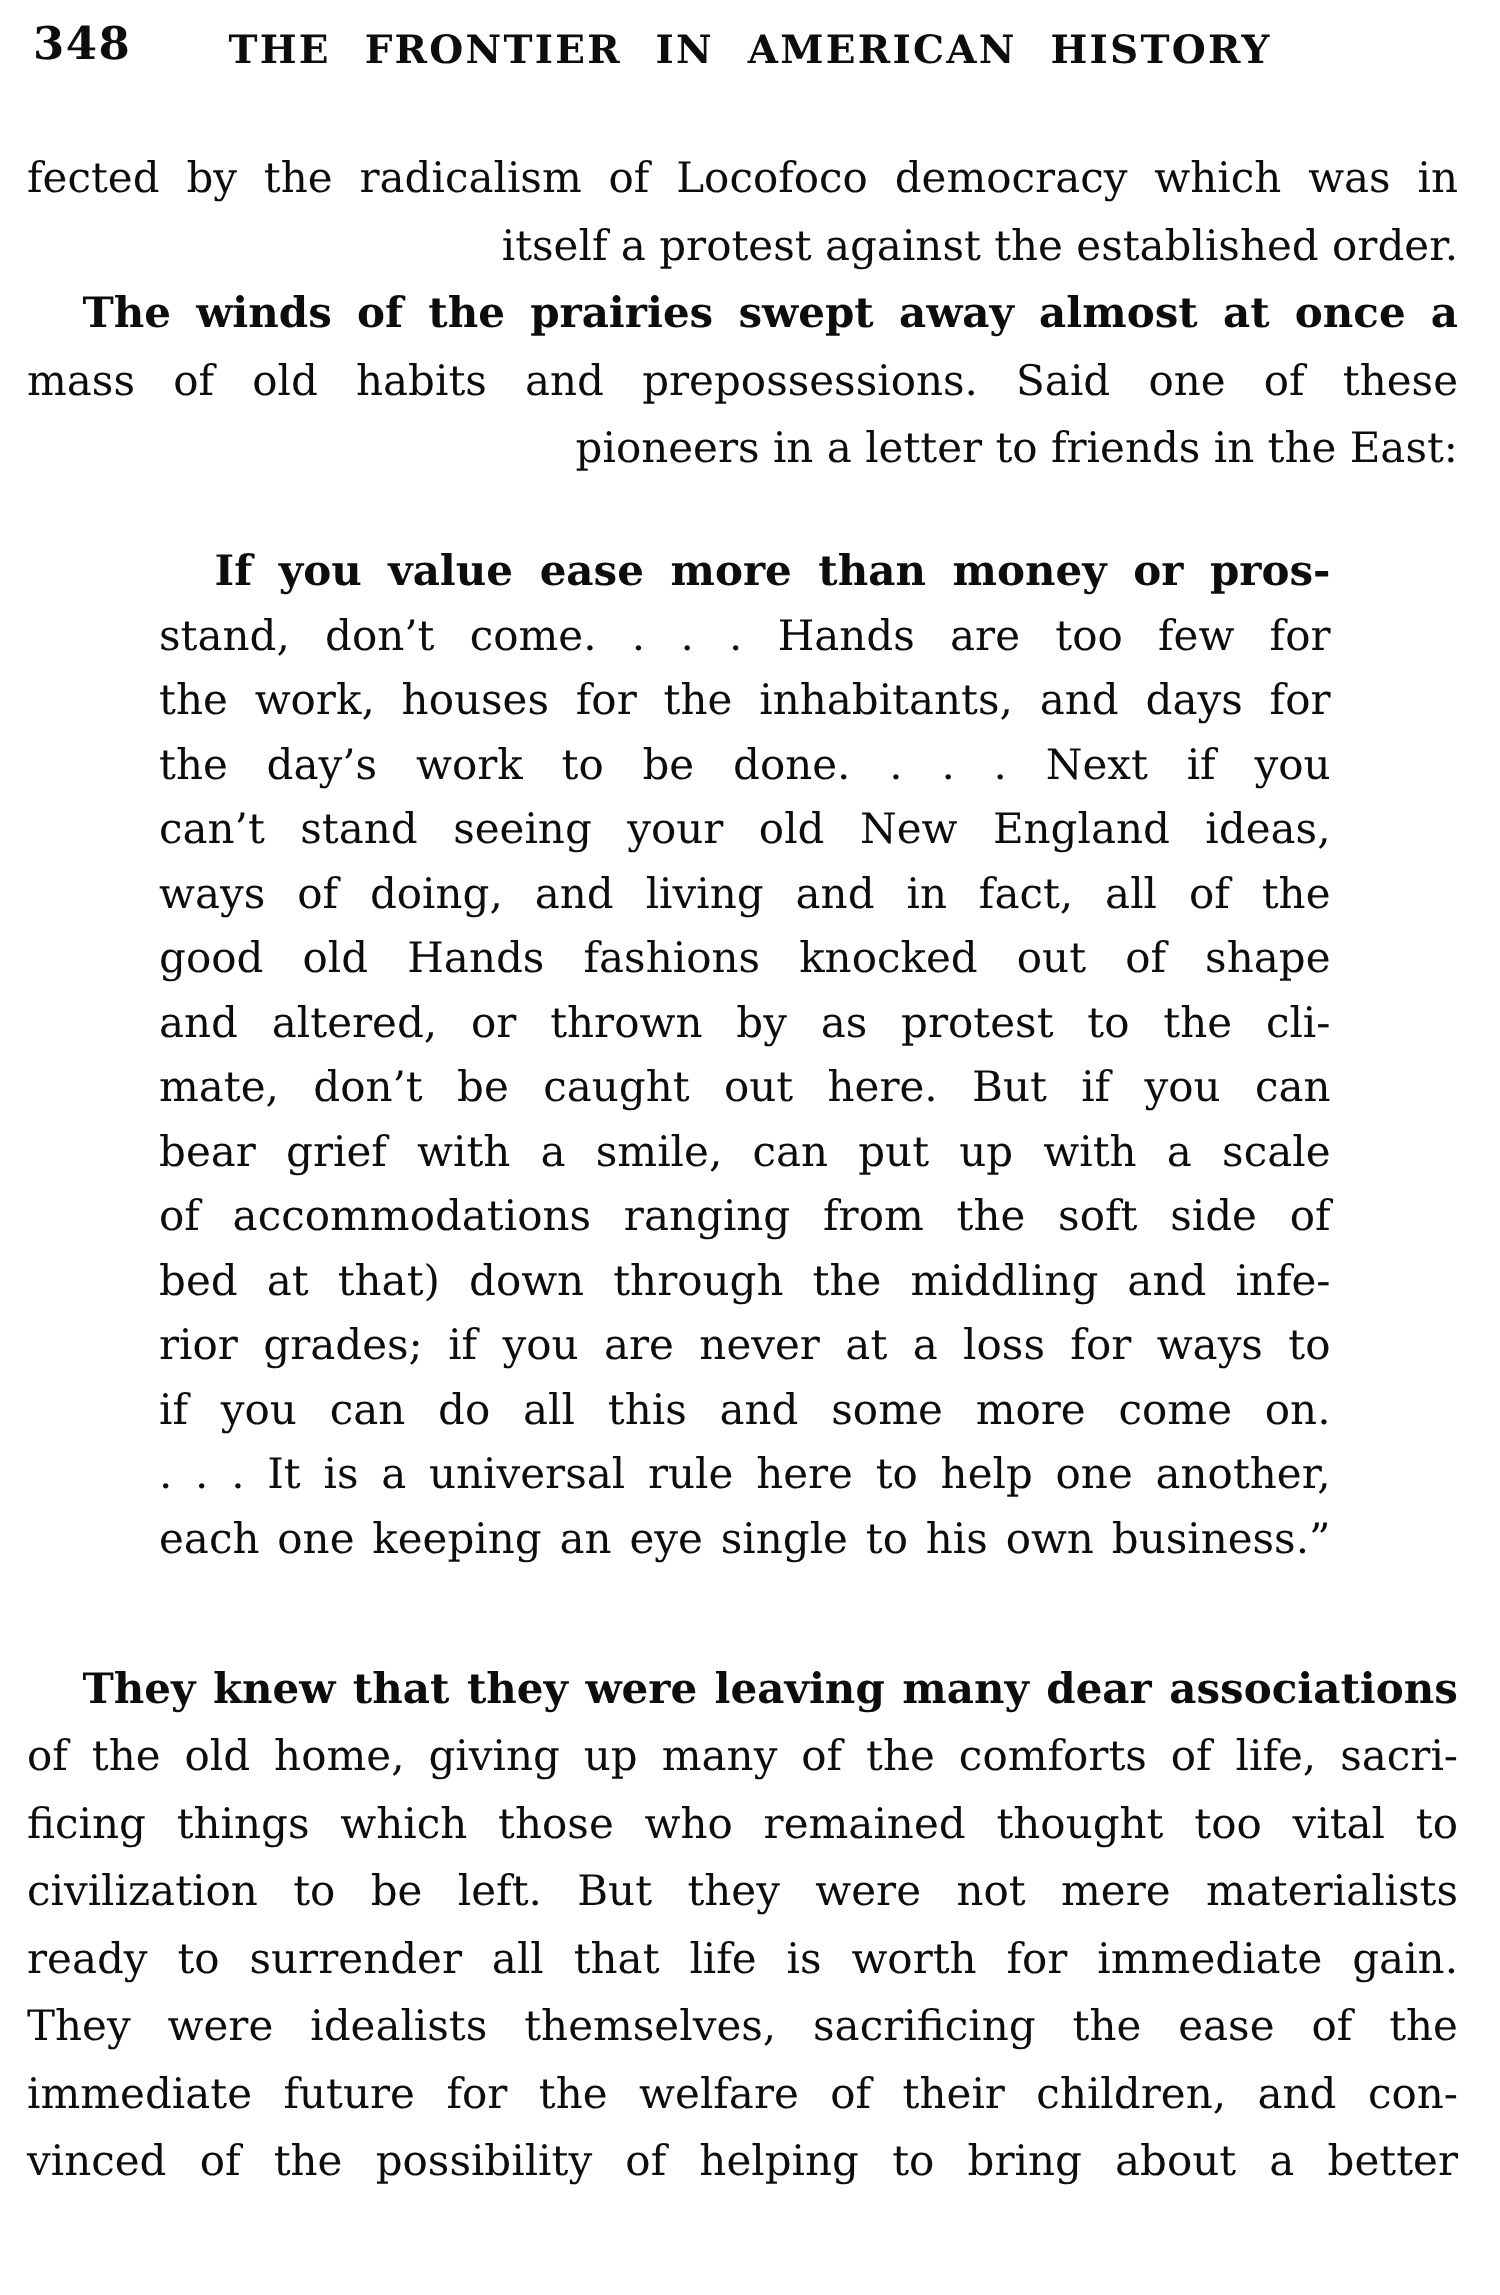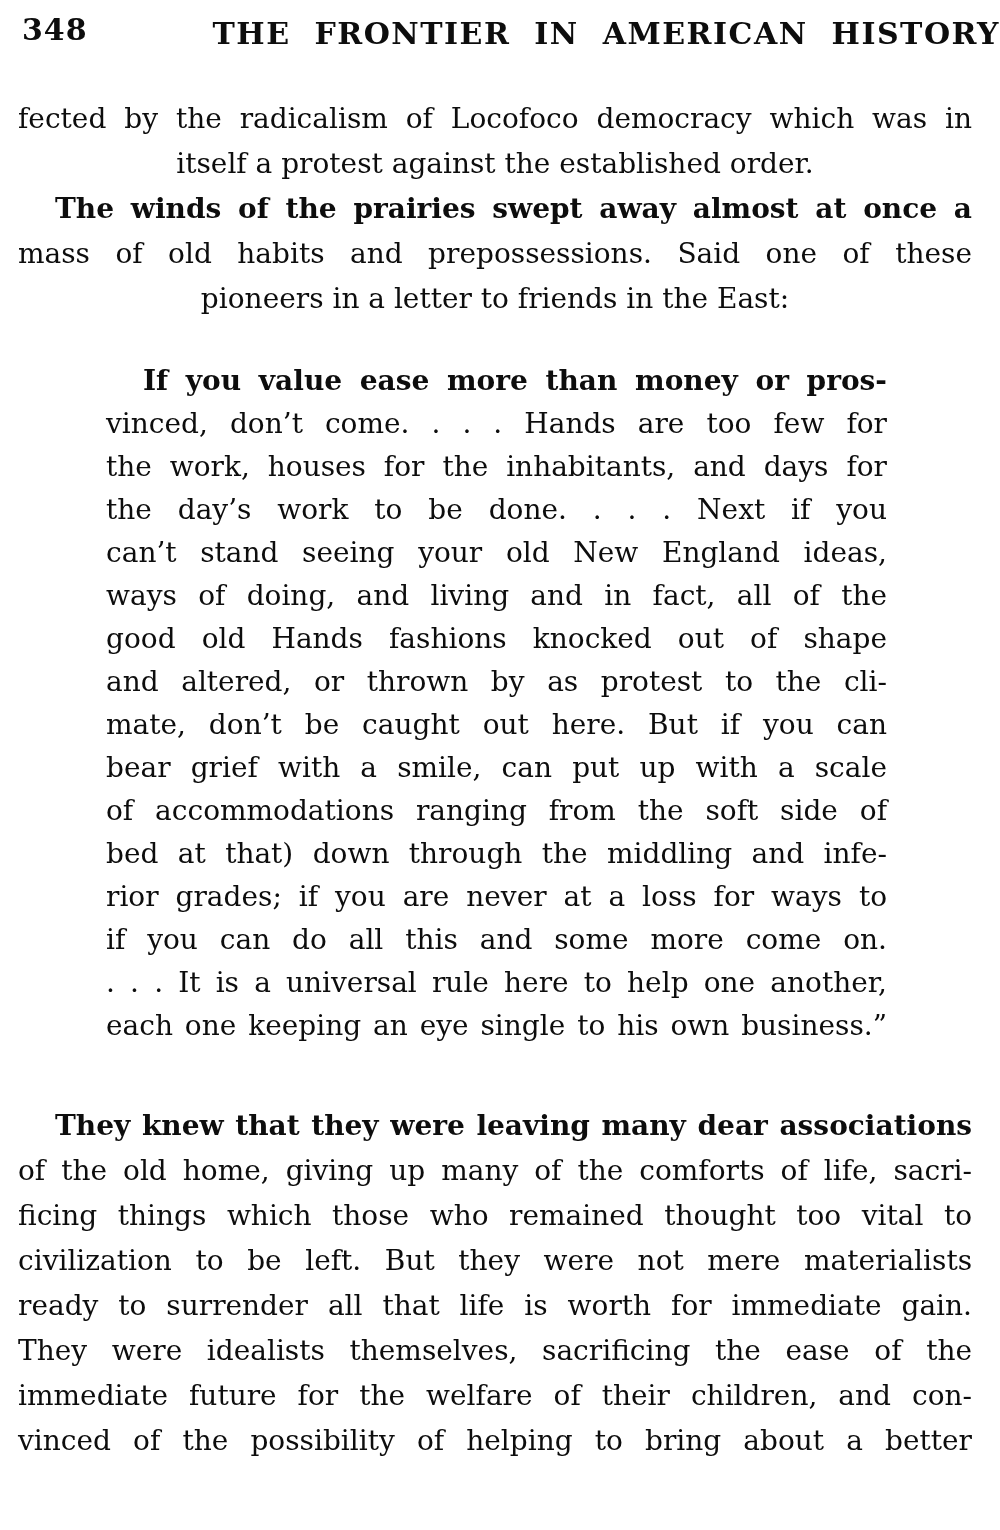--- a/index.html
+++ b/index.html
@@ -21,33 +21,33 @@
     height: 42px;
     font-weight: bold;
   }
   .page-number {
     position: absolute;
     left: 22px; top: 12px;
     font-size: 30px;
     letter-spacing: 1px;
   }
   .running-title {
-    text-align: right;
-    font-size: 30px;
+    text-align: center;
+    font-size: 26px;
     letter-spacing: 1.5px;
     word-spacing: 12px;
     line-height: 40px;
   }
   .body-text {
     margin-top: 40px;
     padding: 0 28px 0 18px;
     font-size: 28px;
     line-height: 45px;
   }
-  .line { text-align: center; }
+  .line { text-align: right; }
   .jl { text-align: justify; text-align-last: justify; }
   .indent { text-indent: 37px; font-weight: bold; }
   .quote-block {
     margin: 38px 85px 0 88px;
     font-size: 28px;
     line-height: 43px;
   }
   .para-3 { margin-top: 56px; }
 </style>
 </head>
@@ -68,21 +68,21 @@
     </div>
 
     <div>
       <div class="line jl indent">The winds of the prairies swept away almost at once a</div>
       <div class="line jl">mass of old habits and prepossessions.  Said one of these</div>
       <div class="line">pioneers in a letter to friends in the East:</div>
     </div>
 
     <div class="quote-block">
       <div class="line jl indent">If you value ease more than money or pros-</div>
-      <div class="line jl">vinced, don’t come. . . . Hands are too few for</div>
+      <div class="line jl">stand, don’t come. . . . Hands are too few for</div>
       <div class="line jl">the work, houses for the inhabitants, and days for</div>
       <div class="line jl">the day’s work to be done. . . . Next if you</div>
       <div class="line jl">can’t stand seeing your old New England ideas,</div>
       <div class="line jl">ways of doing, and living and in fact, all of the</div>
       <div class="line jl">good old Hands fashions knocked out of shape</div>
       <div class="line jl">and altered, or thrown by as protest to the cli-</div>
       <div class="line jl">mate, don’t be caught out here.  But if you can</div>
       <div class="line jl">bear grief with a smile, can put up with a scale</div>
       <div class="line jl">of accommodations ranging from the soft side of</div>
       <div class="line jl">bed at that) down through the middling and infe-</div>

